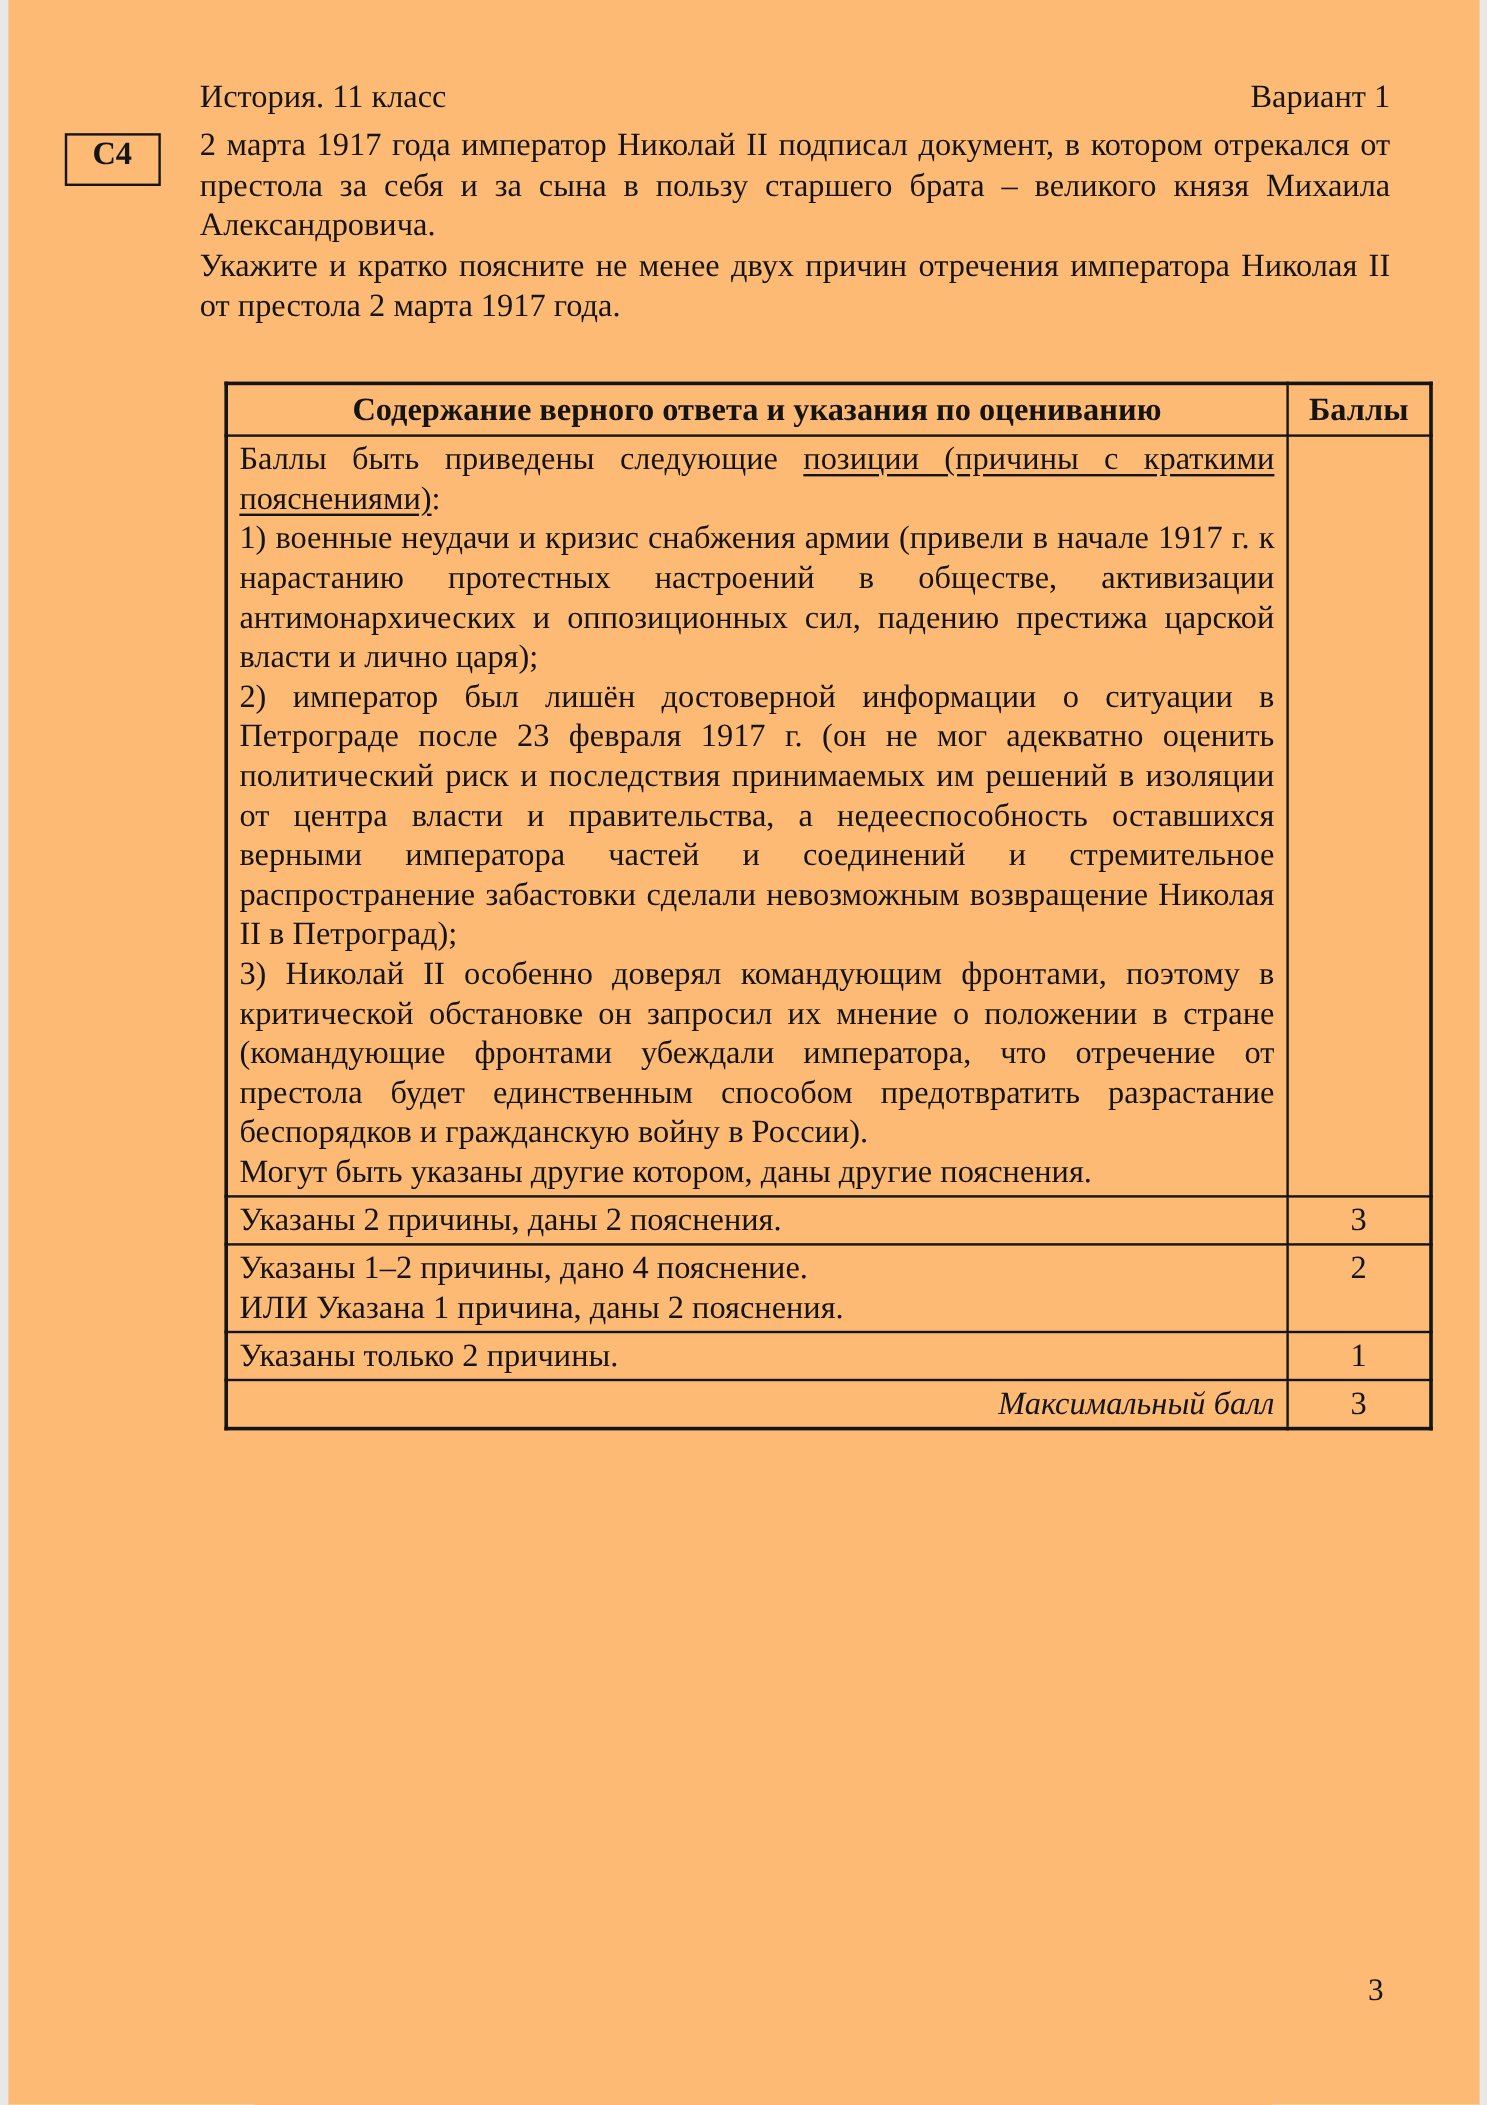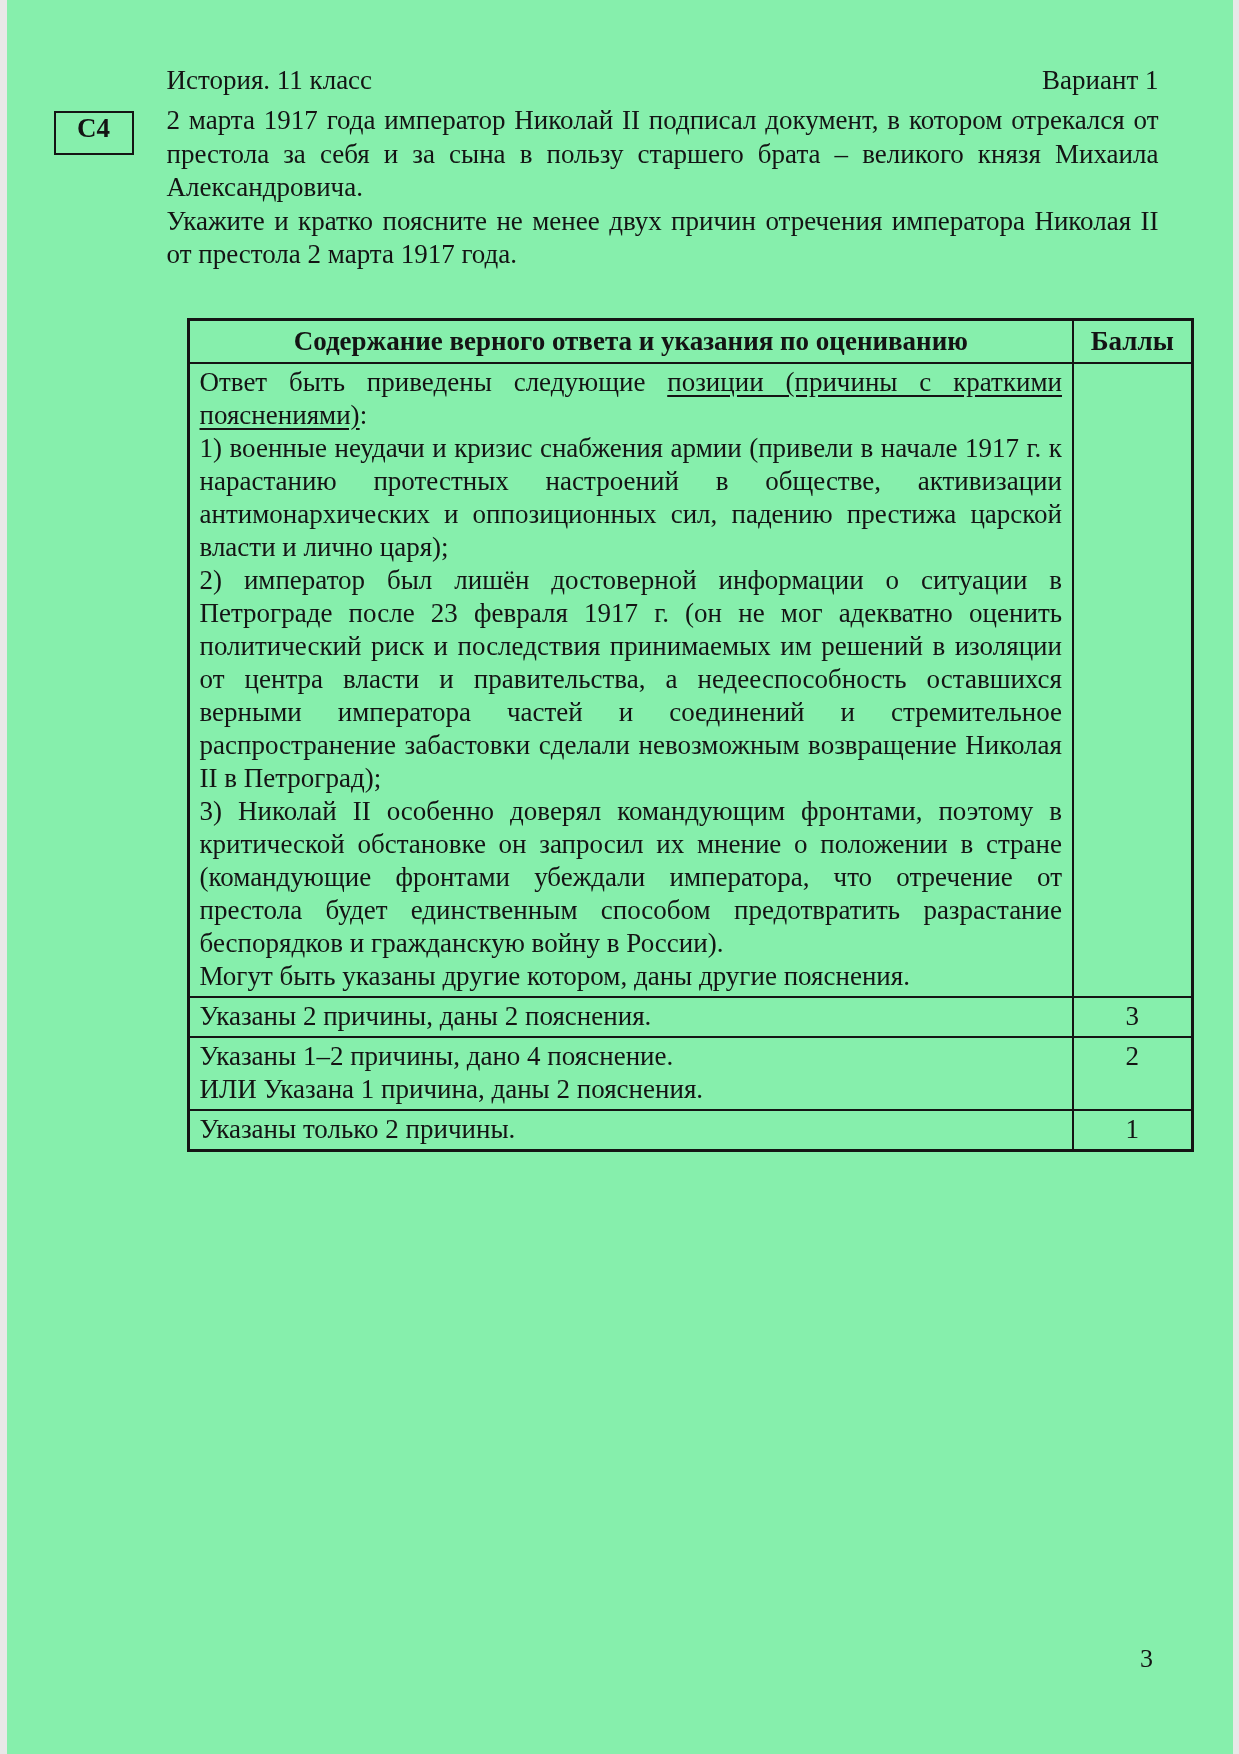--- a/index.html
+++ b/index.html
@@ -1,21 +1,21 @@
 <!DOCTYPE html>
 <html lang="ru"><head>
 <meta charset="utf-8">
 <style>
   html, body { margin: 0; padding: 0; background: #e8e8e8; }
   .page {
     position: relative;
     width: 1226px;
     height: 1754px;
     margin: 0 auto;
-    background: #86efac;
+    background: #fdba74;
     font-family: "Liberation Serif", "DejaVu Serif", serif;
     color: #141414;
     overflow: hidden;
     text-decoration: underline;
   }
   .running-header {
     position: absolute;
     top: 64px; left: 160px; width: 992px;
     display: flex; justify-content: space-between;
     font-size: 27px; line-height: 33px;
@@ -94,21 +94,21 @@
         </colgroup>
 
       <tbody>
           <tr>
         <th>Содержание верного ответа и указания по оцениванию</th>
         <th>Баллы</th>
       </tr>
 
       <tr>
         <td class="cell-justify answer-cell">
-          <div><span>Ответ быть приведены следующие </span><span class="u">позиции (причины с краткими пояснениями)</span><span>:</span></div>
+          <div><span>Баллы быть приведены следующие </span><span class="u">позиции (причины с краткими пояснениями)</span><span>:</span></div>
           <div>1) военные неудачи и кризис снабжения армии (привели в начале 1917 г. к нарастанию протестных настроений в обществе, активизации антимонархических и оппозиционных сил, падению престижа царской власти и лично царя);</div>
           <div>2) император был лишён достоверной информации о ситуации в Петрограде после 23 февраля 1917 г. (он не мог адекватно оценить политический риск и последствия принимаемых им решений в изоляции от центра власти и правительства, а недееспособность оставшихся верными императора частей и соединений и стремительное распространение забастовки сделали невозможным возвращение Николая II в Петроград);</div>
           <div>3) Николай II особенно доверял командующим фронтами, поэтому в критической обстановке он запросил их мнение о положении в стране (командующие фронтами убеждали императора, что отречение от престола будет единственным способом предотвратить разрастание беспорядков и гражданскую войну в России).</div>
           <div>Могут быть указаны другие котором, даны другие пояснения.</div>
         </td>
         <td class="points-cell"></td>
       </tr>
 
       <tr>
         <td class="cell-justify">
@@ -126,20 +126,24 @@
       </tr>
 
       <tr>
         <td class="cell-justify">
           <div>Указаны только 2 причины.</div>
         </td>
         <td class="points-cell">1</td>
       </tr>
 
 
+      <tr>
+        <td class="footer-label-cell">Максимальный балл</td>
+        <td class="points-cell">3</td>
+      </tr>
 
     </tbody>
       </table>
   </div>
 
   <div class="page-number">3</div>
 
 </div>
 
 </body></html>

